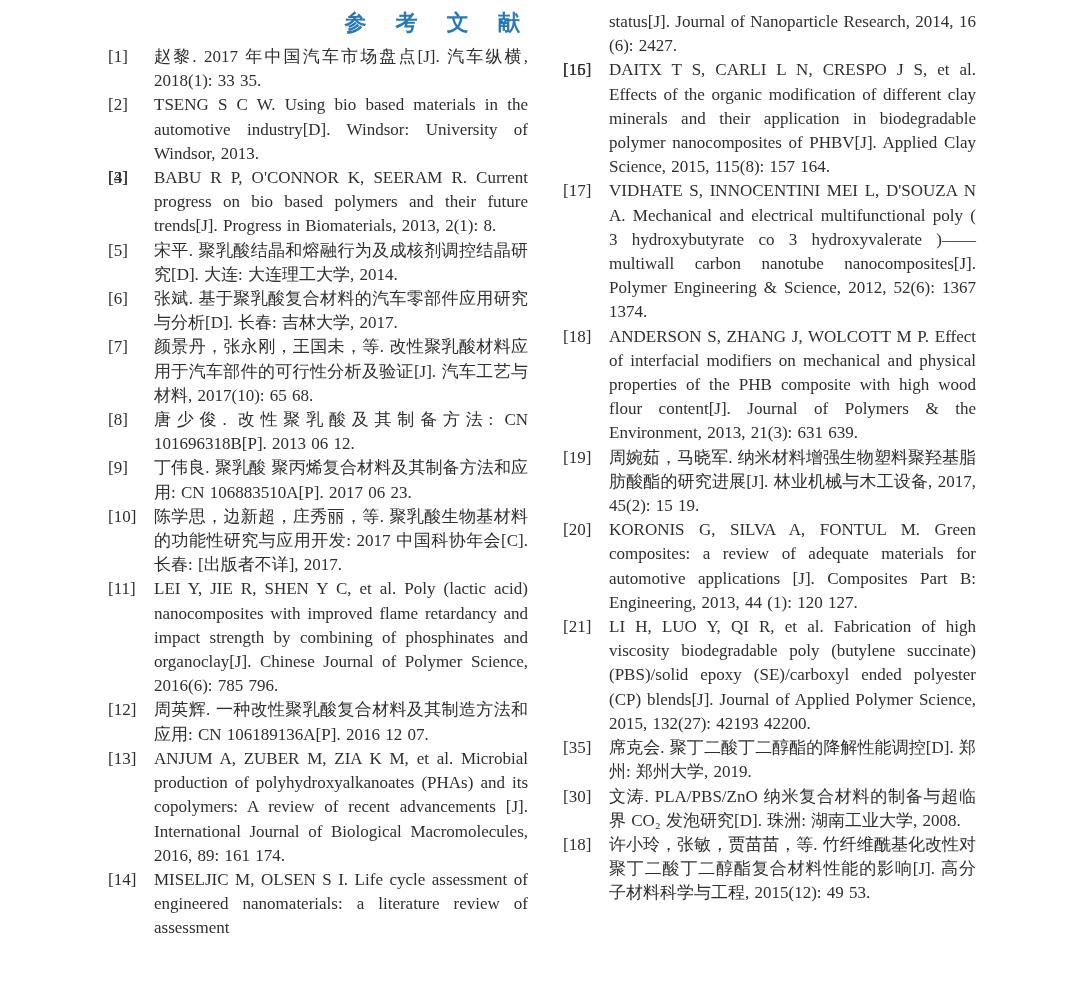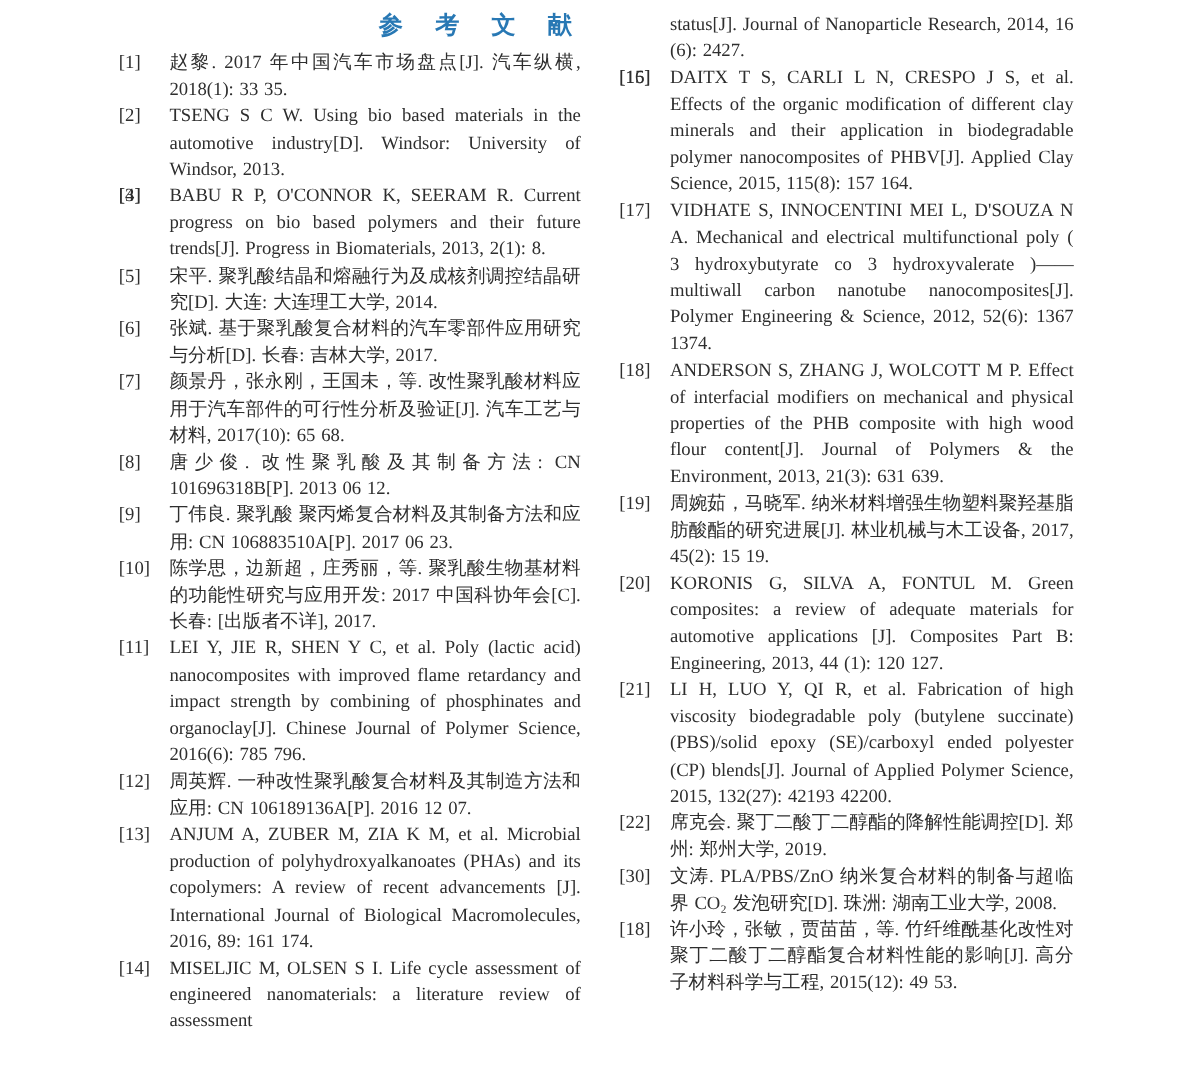--- a/index.html
+++ b/index.html
@@ -124,21 +124,21 @@
         <div class="ref">
         <span class="ref-num">[19]</span><span class="ref-text">周婉茹，马晓军. 纳米材料增强生物塑料聚羟基脂肪酸酯的研究进展[J]. 林业机械与木工设备, 2017, 45(2): 15 19.</span>
       </div>
         <div class="ref">
         <span class="ref-num">[20]</span><span class="ref-text">KORONIS G, SILVA A, FONTUL M. Green composites: a review of adequate materials for automotive applications [J]. Composites Part B: Engineering, 2013, 44 (1): 120 127.</span>
       </div>
         <div class="ref">
         <span class="ref-num">[21]</span><span class="ref-text">LI H, LUO Y, QI R, et al. Fabrication of high viscosity biodegradable poly (butylene succinate)(PBS)/solid epoxy (SE)/carboxyl ended polyester (CP) blends[J]. Journal of Applied Polymer Science, 2015, 132(27): 42193 42200.</span>
       </div>
         <div class="ref">
-        <span class="ref-num">[22]</span><span class="ref-text">席克会. 聚丁二酸丁二醇酯的降解性能调控[D]. 郑州: 郑州大学, 2019.</span>
+        <span class="ref-num">[35]</span><span class="ref-text">席克会. 聚丁二酸丁二醇酯的降解性能调控[D]. 郑州: 郑州大学, 2019.</span>
       </div>
         <div class="ref">
         <span class="ref-num">[30]</span><span class="ref-text">文涛. PLA/PBS/ZnO 纳米复合材料的制备与超临界 CO₂ 发泡研究[D]. 珠洲: 湖南工业大学, 2008.</span>
       </div>
         <div class="ref">
         <span class="ref-num">[18]</span><span class="ref-text">许小玲，张敏，贾苗苗，等. 竹纤维酰基化改性对聚丁二酸丁二醇酯复合材料性能的影响[J]. 高分子材料科学与工程, 2015(12): 49 53.</span>
       </div>
       </div>
   </div>
 

